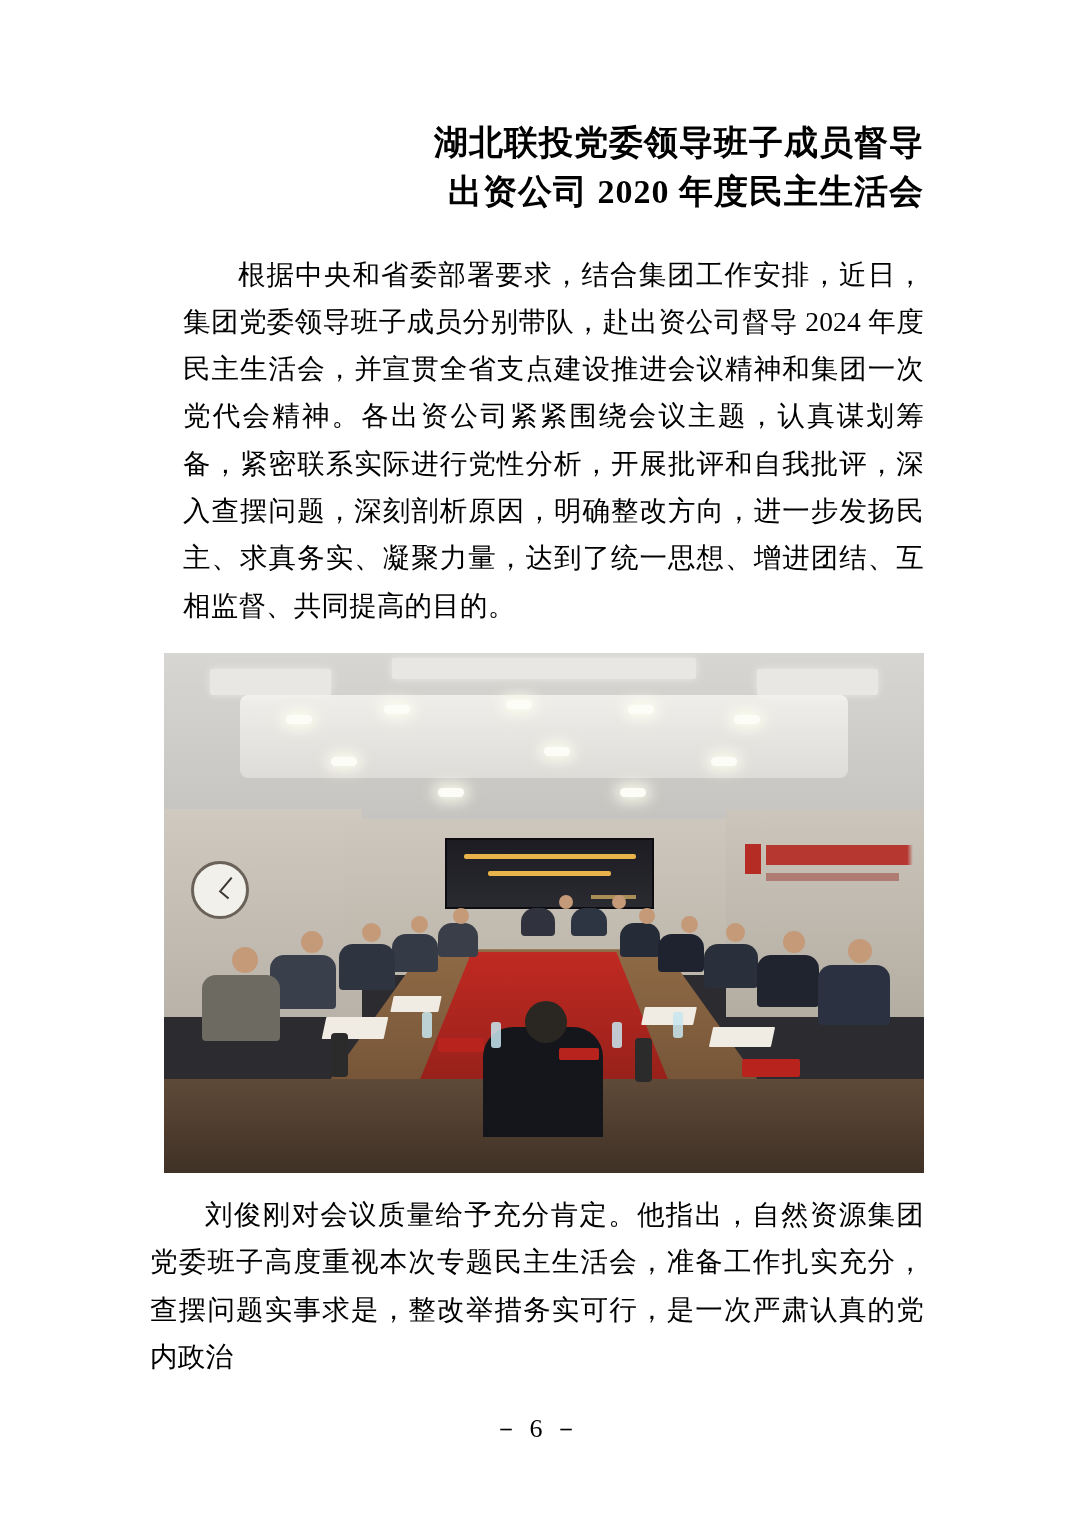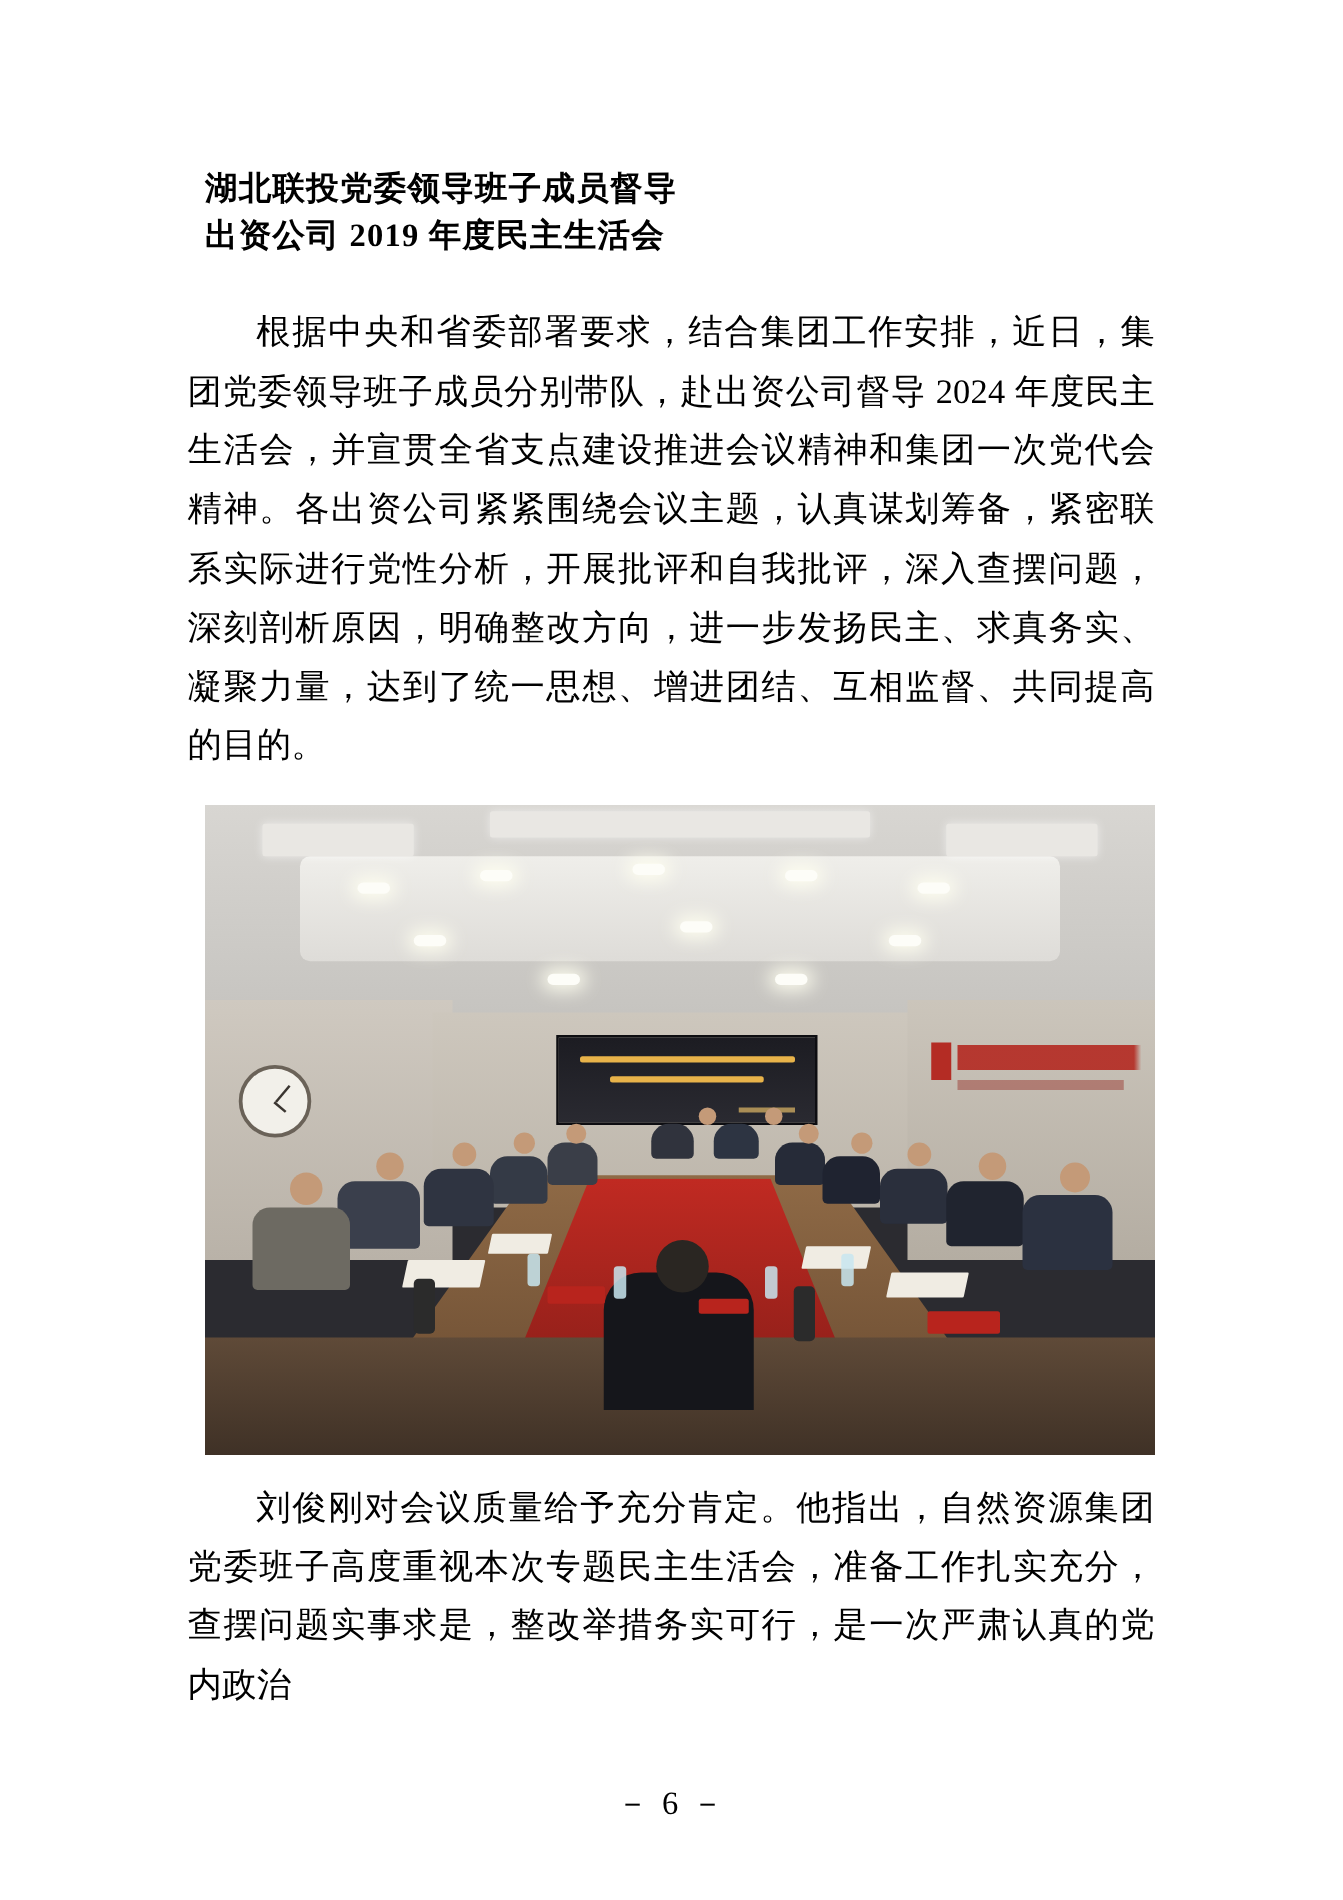--- a/index.html
+++ b/index.html
@@ -16,42 +16,43 @@
     overflow: hidden;
   }
   .page {
     position: relative;
     width: 1074px;
     height: 1520px;
     box-sizing: border-box;
     padding: 0 150px;
   }
   .doc-title {
-    text-align: left;
+    text-align: right;
     font-weight: bold;
-    font-size: 26px;
+    font-size: 34px;
     line-height: 1.45;
     letter-spacing: 1px;
-    margin: 14px;
+    margin: 0;
     padding-top: 118px;
   }
   .doc-title .tline {
     display: block;
     white-space: nowrap;
   }
   .body-text {
     font-size: 27.5px;
     line-height: 1.72;
     text-align: justify;
     text-justify: inter-ideograph;
     letter-spacing: 0.2px;
     margin: 0;
   }
   .para-first {
     margin-top: 34px;
+    margin-left: 33px;
   }
   .para {
     text-indent: 2em;
   }
   .para-2 {
     margin-top: 2px;
   }
   .figure {
     margin: 24px 0 0 14px;
     width: 760px;
@@ -180,21 +181,21 @@
     position: absolute; background: #b8241d; border-radius: 2px;
   }
 </style>
 </head>
 <body>
 
 <div class="page">
 
   <h1 class="doc-title">
     <span class="tline">湖北联投党委领导班子成员督导</span>
-    <span class="tline">出资公司 2019 年度民主生活会</span>
+    <span class="tline">出资公司 2020 年度民主生活会</span>
   </h1>
 
   <p class="body-text para para-first">根据中央和省委部署要求，结合集团工作安排，近日，集团党委领导班子成员分别带队，赴出资公司督导 2024 年度民主生活会，并宣贯全省支点建设推进会议精神和集团一次党代会精神。各出资公司紧紧围绕会议主题，认真谋划筹备，紧密联系实际进行党性分析，开展批评和自我批评，深入查摆问题，深刻剖析原因，明确整改方向，进一步发扬民主、求真务实、凝聚力量，达到了统一思想、增进团结、互相监督、共同提高的目的。</p>
 
 
   <div class="figure">
     <div class="photo">
       <div class="ceiling"></div>
       <div class="cove"></div>
 

